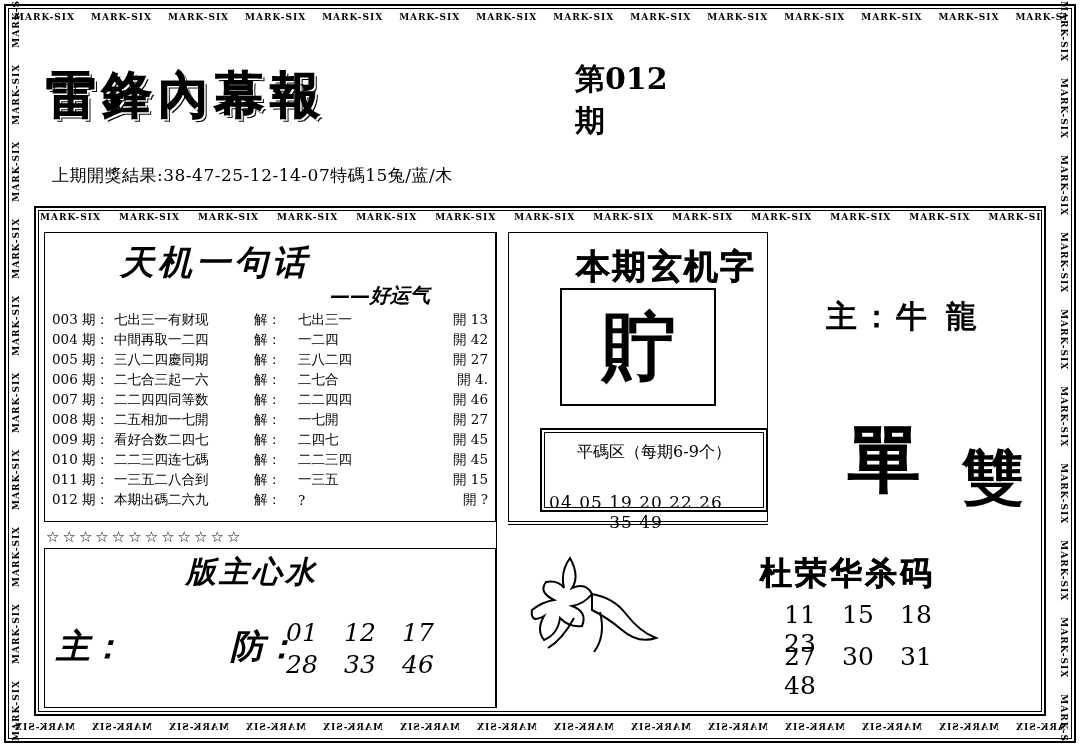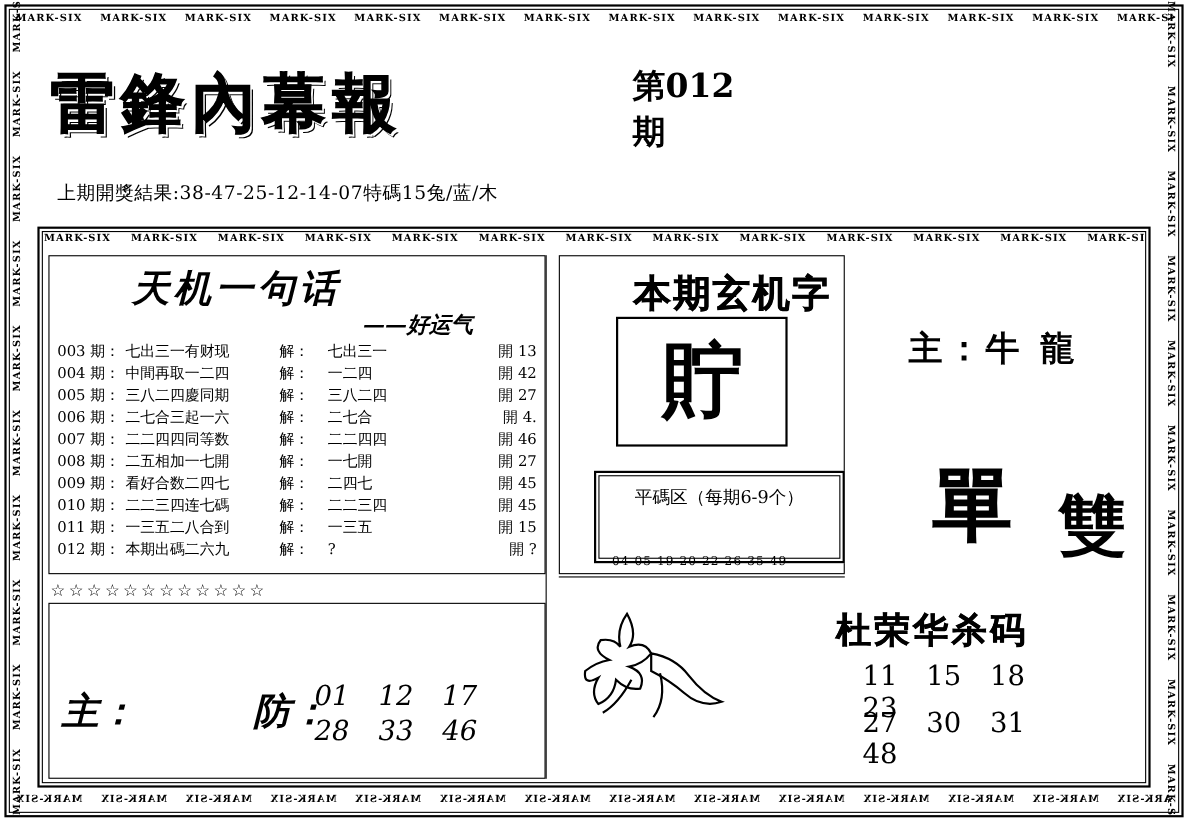--- a/index.html
+++ b/index.html
@@ -14,21 +14,21 @@
   .strip{position:absolute;font-family:"DejaVu Serif","Liberation Serif",serif;font-weight:bold;font-size:9px;letter-spacing:1px;color:#000;white-space:nowrap;overflow:hidden;}
   .strip-top{left:14px;top:12px;width:1052px;height:14px;}
   .strip-bot{left:14px;top:722px;width:1052px;height:14px;}
   .strip-left{left:-352px;top:364px;width:740px;height:14px;transform:rotate(-90deg);}
   .strip-right{left:692px;top:364px;width:740px;height:14px;transform:rotate(90deg);}
   .strip span{margin-right:16px;display:inline-block;}
   .strip-mirror span{transform:scaleX(-1);}
 
   
   .masthead{position:absolute;left:46px;top:40px;width:620px;height:120px;}
-  .mast-title{font-family:Liberation Sans, sans-serif;font-size:58px;font-weight:bold;letter-spacing:6px;line-height:110px;
+  .mast-title{font-family:Liberation Sans, sans-serif;font-size:50px;font-weight:bold;letter-spacing:6px;line-height:110px;
     -webkit-text-stroke:1px #000;text-shadow:2px 2px 0 #fff,3px 3px 0 #000;}
   .issue{position:absolute;left:575px;top:58px;width:150px;font-family:"DejaVu Serif","Liberation Serif",serif;font-size:30px;font-weight:bold;line-height:42px;}
   .last-result{position:absolute;left:52px;top:164px;font-family:"DejaVu Serif","Liberation Serif",serif;font-size:17px;letter-spacing:0.5px;}
 
   
   .main-frame{position:absolute;left:34px;top:206px;width:1012px;height:510px;border:2px solid #000;box-sizing:border-box;}
   .main-inner{position:absolute;left:38px;top:210px;width:1004px;height:502px;border:1px solid #000;box-sizing:border-box;}
   .inner-strip{position:absolute;left:40px;top:212px;width:1000px;height:14px;font-family:"DejaVu Serif","Liberation Serif",serif;font-weight:bold;font-size:9px;letter-spacing:1px;white-space:nowrap;overflow:hidden;}
   .inner-strip span{margin-right:18px;display:inline-block;}
 
@@ -46,21 +46,21 @@
   td.c-kai{text-align:right;width:70px;}
 
   
   .mid-panel{position:absolute;left:508px;top:232px;width:260px;height:290px;border:1px solid #000;box-sizing:border-box;}
   .mid-title{position:absolute;left:576px;top:244px;font-family:"DejaVu Serif","Liberation Serif",serif;font-size:34px;font-weight:bold;letter-spacing:2px;-webkit-text-stroke:0.6px #000;}
   .glyph-box{position:absolute;left:560px;top:288px;width:156px;height:118px;border:2px solid #000;box-sizing:border-box;}
   .glyph{position:absolute;left:560px;top:286px;width:156px;height:120px;line-height:120px;text-align:center;font-family:"DejaVu Serif","Liberation Serif",serif;font-size:74px;font-weight:bold;letter-spacing:-2px;}
   .flat-box{position:absolute;left:540px;top:428px;width:228px;height:84px;border:2px solid #000;box-sizing:border-box;background:#fff;}
   .flat-box-in{position:absolute;left:544px;top:432px;width:220px;height:76px;border:1px solid #000;box-sizing:border-box;}
   .flat-label{position:absolute;left:544px;top:442px;width:220px;text-align:center;font-family:"DejaVu Serif","Liberation Serif",serif;font-size:16px;}
-  .flat-nums{position:absolute;left:540px;top:504px;width:192px;text-align:center;font-family:"DejaVu Serif","Liberation Serif",serif;font-size:11px;letter-spacing:1px;}
+  .flat-nums{position:absolute;left:540px;top:492px;width:192px;text-align:center;font-family:"DejaVu Serif","Liberation Serif",serif;font-size:17px;letter-spacing:1px;}
 
   
   .rt-main{position:absolute;left:826px;top:296px;font-family:"DejaVu Serif","Liberation Serif",serif;font-size:31px;font-weight:bold;letter-spacing:4px;}
   .rt-def{position:absolute;left:826px;top:334px;font-family:"DejaVu Serif","Liberation Serif",serif;font-size:31px;font-weight:bold;letter-spacing:4px;}
   .dan{position:absolute;left:848px;top:412px;font-family:"DejaVu Serif","Liberation Serif",serif;font-size:72px;font-weight:bold;-webkit-text-stroke:1px #000;}
   .shuang{position:absolute;left:962px;top:436px;font-family:"DejaVu Serif","Liberation Serif",serif;font-size:62px;font-weight:bold;}
 
   
   .stars{position:absolute;left:46px;top:528px;width:450px;font-size:15px;letter-spacing:3px;font-family:"DejaVu Sans",sans-serif;}
 
@@ -203,20 +203,21 @@
   <div class="flat-label">平碼区（每期6-9个）</div>
   <div class="flat-nums">04 05 19 20 22 26 35 49</div>
 
   <div class="rt-main"><span>主：</span><span>牛 龍</span></div>
   <div class="dan">單</div>
   <div class="shuang">雙</div>
 
   <div class="stars">☆☆☆☆☆☆☆☆☆☆☆☆</div>
 
   <div class="bl-panel"></div>
+  <div class="bl-title">版主心水</div>
   <div class="bl-zhu">主：</div>
   <div class="bl-fang">防：</div>
   <div class="numgrid ng-b">
     <div><span>01</span><span>12</span><span>17</span></div>
     <div><span>28</span><span>33</span><span>46</span></div>
   </div>
 
   <svg class="doodle" viewBox="0 0 170 140">
     <path d="M40 10 q10 18 2 30 q14 -6 20 6 q-8 10 -20 12 q16 6 10 20 q-12 2 -22 -8 q-2 16 -16 22 q-8 -10 0 -24 q-14 8 -12 -6 q10 -8 22 -10 q-16 -8 -8 -18 q12 -2 18 6 q-4 -16 6 -30 z" fill="none" stroke="#000" stroke-width="2"></path>
     <path d="M62 46 q22 4 34 20 q14 18 30 24 q-18 6 -34 -8 q-14 -12 -30 -20 z" fill="none" stroke="#000" stroke-width="2"></path>

